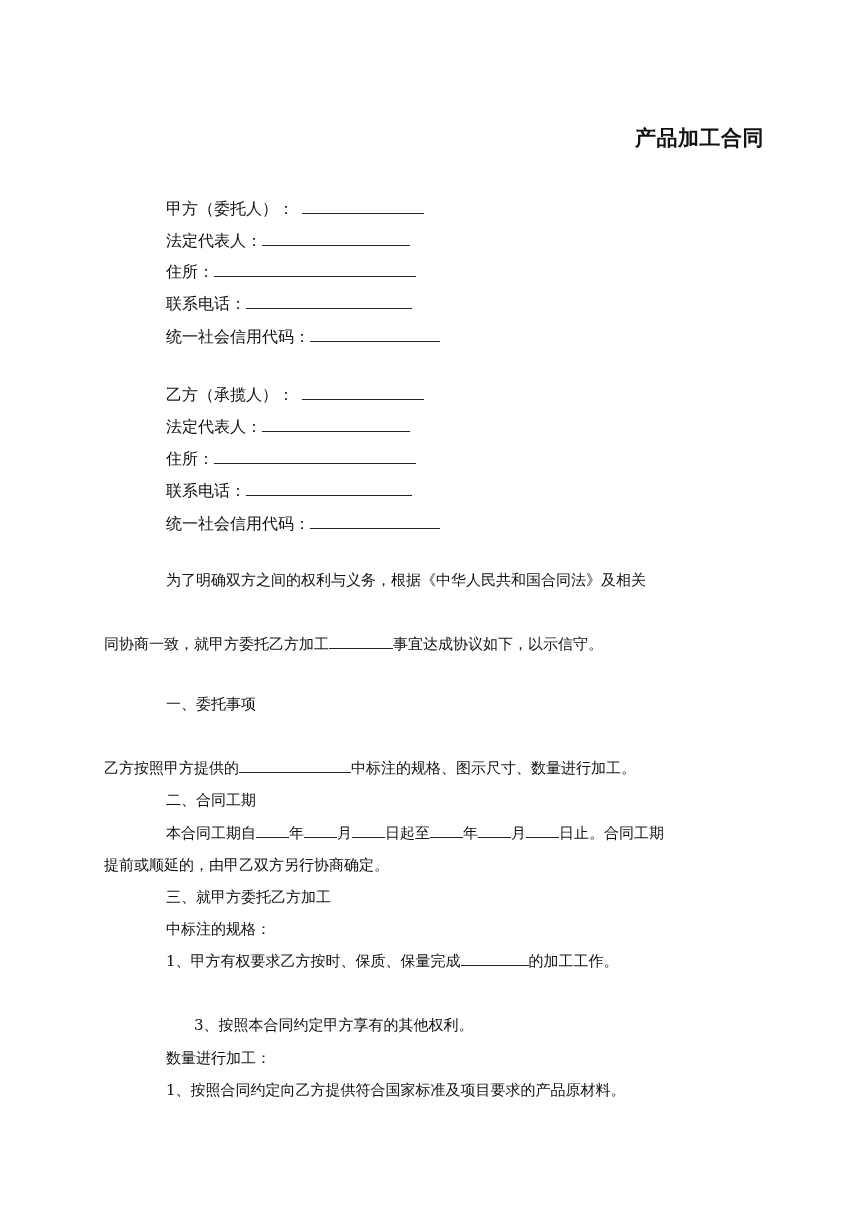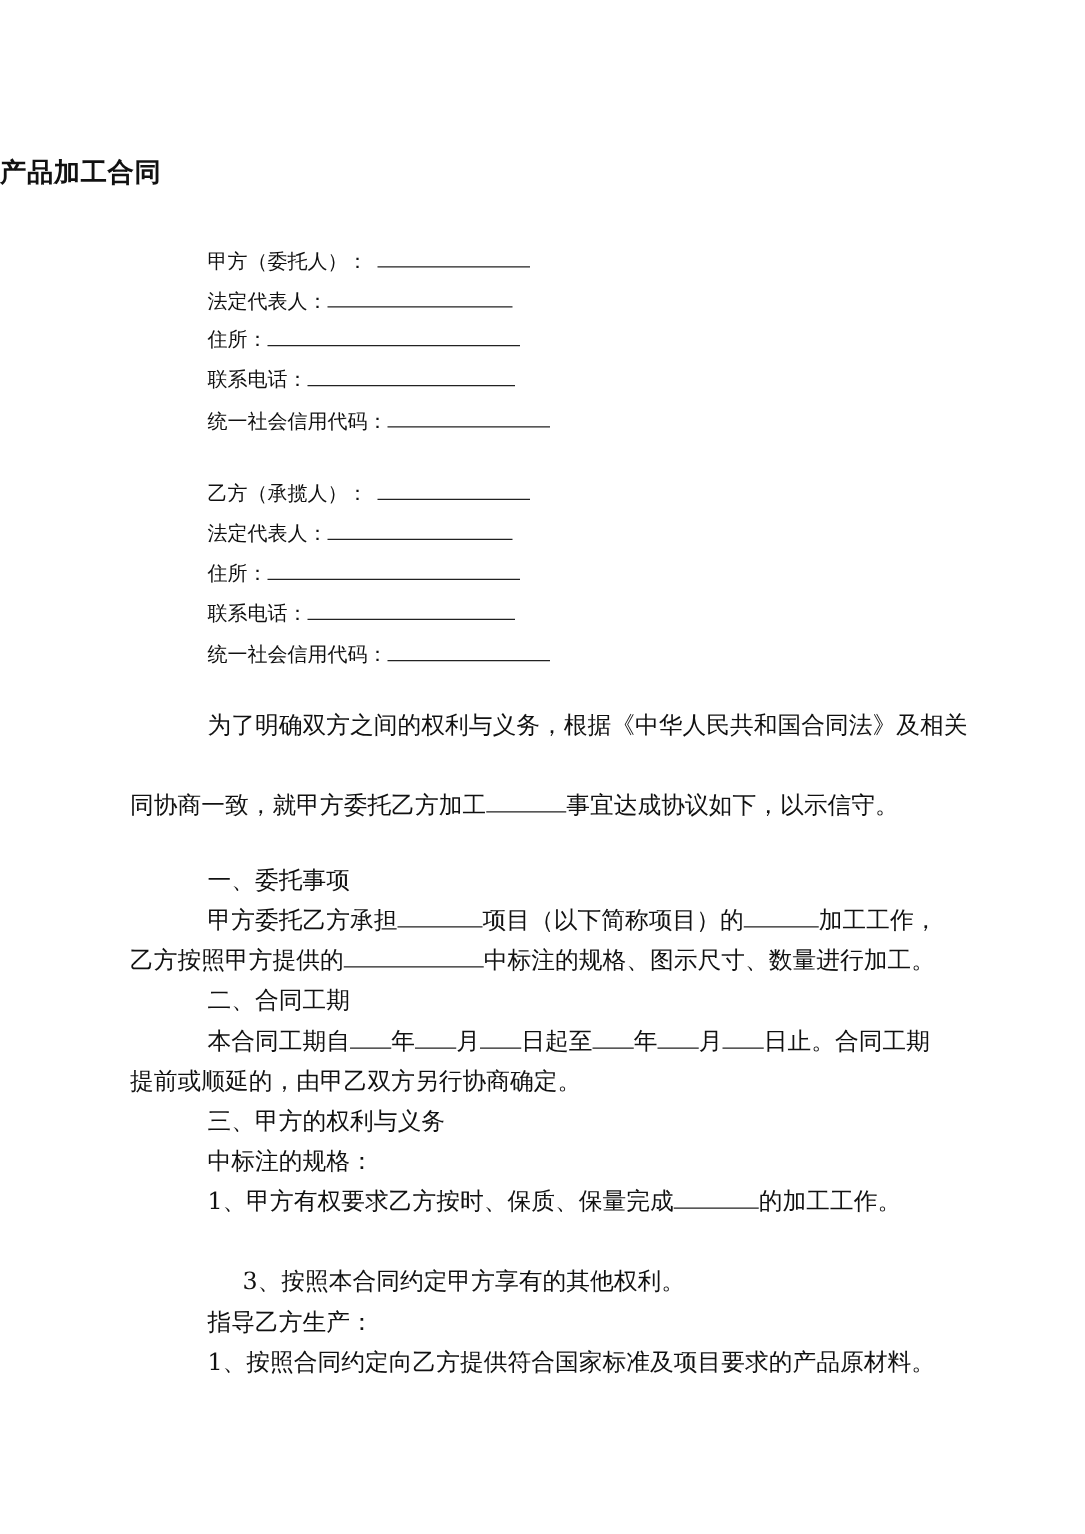--- a/index.html
+++ b/index.html
@@ -20,42 +20,42 @@
       left: 0; top: 0;
       width: 868px;
       height: 1227px;
       background: #ffffff;
     }
     .title {
       position: absolute;
       top: 124px;
       left: 0;
       width: 764px;
-      text-align: left;
+      text-align: right;
       font-size: 21px;
       font-weight: bold;
       letter-spacing: 0.5px;
       line-height: 28px;
     }
     .line {
       position: absolute;
       left: 166px;
       font-size: 16px;
       line-height: 22px;
       white-space: nowrap;
     }
     .blank {
       display: inline-block;
       border-bottom: 1px solid #222;
       height: 14px;
       vertical-align: baseline;
     }
     .para {
       position: absolute;
-      font-size: 19px;
+      font-size: 15px;
       line-height: 22px;
       white-space: nowrap;
     }
     .indent { left: 166px; }
     .flush { left: 104px; }
   </style>
 </head>
 <body>
 
 <div class="page">
@@ -93,35 +93,32 @@
   <div class="line" style="top:513px;">
     <span>统一社会信用代码：</span><span class="blank" style="width:130px;"></span>
   </div>
 
   <div class="para indent" style="top:569px;">为了明确双方之间的权利与义务，根据《中华人民共和国合同法》及相关</div>
   <div class="para flush" style="top:633px;">
     <span>同协商一致，就甲方委托乙方加工</span><span class="blank" style="width:64px;"></span><span>事宜达成协议如下，以示信守。</span>
   </div>
 
   <div class="para indent" style="top:693px;">一、委托事项</div>
-  <div class="para indent" style="top:725px;">
-    <span>甲方委托乙方承担</span><span class="blank" style="width:68px;"></span><span>项目（以下简称项目）的</span><span class="blank" style="width:60px;"></span><span>加工工作，</span>
-  </div>
   <div class="para flush" style="top:757px;">
     <span>乙方按照甲方提供的</span><span class="blank" style="width:112px;"></span><span>中标注的规格、图示尺寸、数量进行加工。</span>
   </div>
 
   <div class="para indent" style="top:789px;">二、合同工期</div>
   <div class="para indent" style="top:822px;">
     <span>本合同工期自</span><span class="blank" style="width:33px;"></span><span>年</span><span class="blank" style="width:33px;"></span><span>月</span><span class="blank" style="width:33px;"></span><span>日起至</span><span class="blank" style="width:33px;"></span><span>年</span><span class="blank" style="width:33px;"></span><span>月</span><span class="blank" style="width:33px;"></span><span>日止。合同工期</span>
   </div>
   <div class="para flush" style="top:854px;">提前或顺延的，由甲乙双方另行协商确定。</div>
 
-  <div class="para indent" style="top:886px;">三、甲方的权利与义务</div>
+  <div class="para indent" style="top:886px;">三、就甲方委托乙方加工</div>
   <div class="para indent" style="top:918px;">中标注的规格：</div>
   <div class="para indent" style="top:950px;">
     <span>1、甲方有权要求乙方按时、保质、保量完成</span><span class="blank" style="width:68px;"></span><span>的加工工作。</span>
   </div>
   <div class="para indent" style="top:1014px;margin-left:28px;">3、按照本合同约定甲方享有的其他权利。</div>
-  <div class="para indent" style="top:1047px;">指导乙方生产：</div>
+  <div class="para indent" style="top:1047px;">数量进行加工：</div>
   <div class="para indent" style="top:1079px;">1、按照合同约定向乙方提供符合国家标准及项目要求的产品原材料。</div>
 
 </div>
 
 </body></html>

